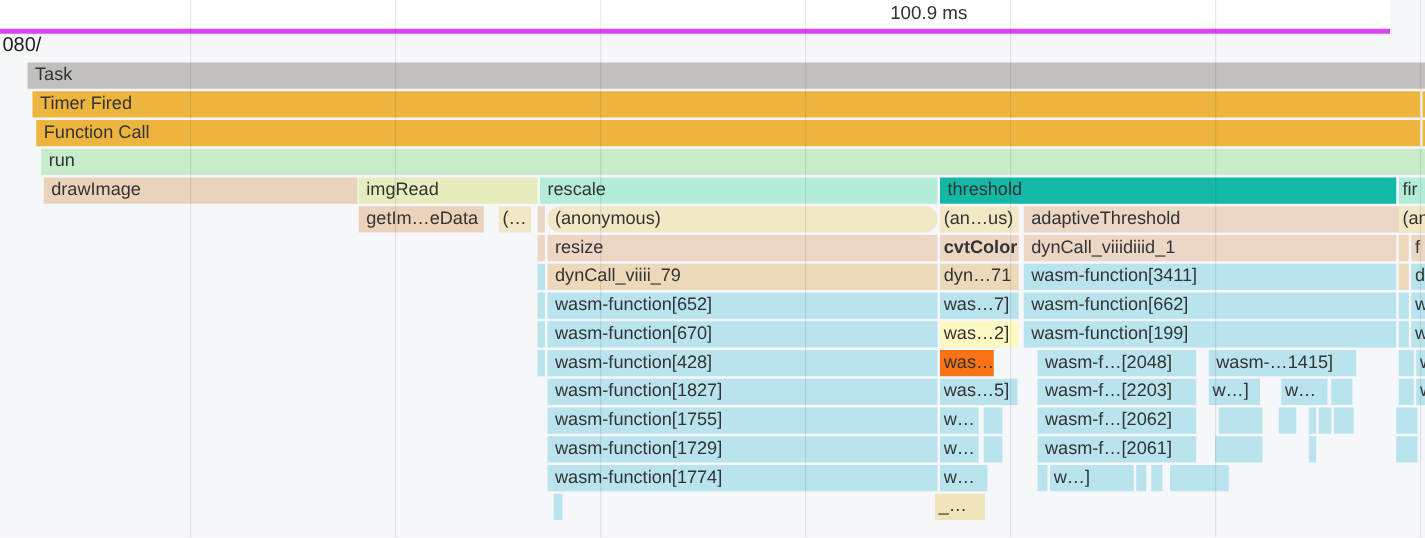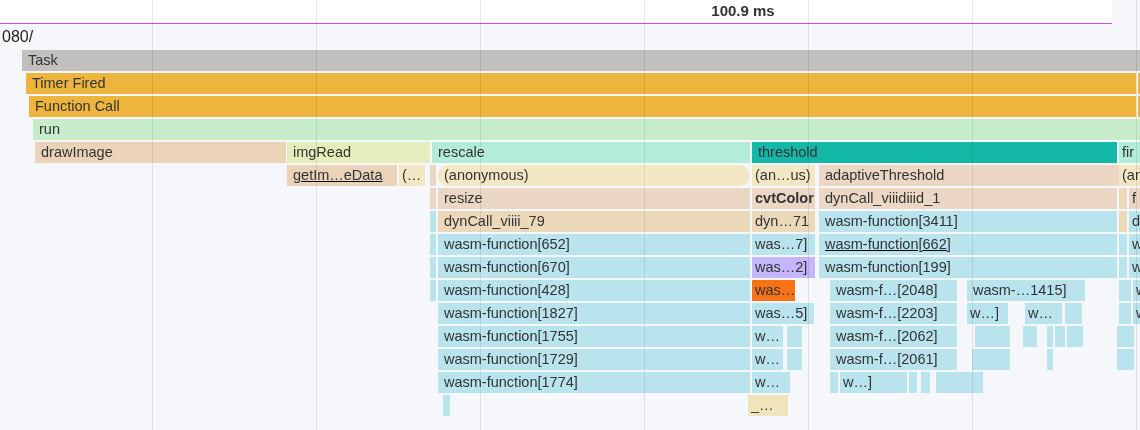--- a/index.html
+++ b/index.html
@@ -3,21 +3,21 @@
 <meta charset="utf-8">
 <style>
   html,body { margin:0; padding:0; }
   .stage {
     position:relative; width:1140px; height:430px;
     background:#f6f7fa; overflow:hidden;
     font-family:"Liberation Sans", sans-serif;
   }
   .ruler {
     position:absolute; top:0; left:0; width:1112px; height:23px;
-    background:#ffffff; border-bottom:1px solid #d946ef;font-weight:bold;
+    background:#ffffff; border-bottom:4px solid #d946ef;
   }
   .ruler-label {
     position:absolute; top:2px; left:696px; width:94px;
     text-align:center; font-size:15px; color:#333;
   }
   .url-label {
     position:absolute; top:28px; left:2px;
     font-size:16px; color:#222;
   }
   .flame { position:absolute; top:0; left:0; width:1140px; height:430px; }
@@ -66,21 +66,21 @@
       </div>
       <div class="bar" style="left: 432px; top: 142px; width: 318px; background: rgb(179, 236, 217);">
         <span class="bar-label">rescale</span>
       </div>
       <div class="bar" style="left: 752px; top: 142px; width: 365px; background: #14b8a6;">
         <span class="bar-label">threshold</span>
       </div>
       <div class="bar small-pad" style="left: 1119px; top: 142px; width: 21px; background: rgb(179, 236, 217);">
         <span class="bar-label">fir</span>
       </div>
-      <div class="bar" style="left: 287px; top: 165px; width: 110px; background: rgb(234, 211, 185); text-decoration: underline;">
+      <div class="bar" style="left: 287px; top: 165px; width: 100px; background: rgb(234, 211, 185);">
         <span class="bar-label">getIm…eData</span>
       </div>
       <div class="bar small-pad" style="left: 399px; top: 165px; width: 26px; background: rgb(242, 232, 197);">
         <span class="bar-label">(…</span>
       </div>
       <div class="bar small-pad" style="left: 430px; top: 165px; width: 6px; background: rgb(236, 215, 197);"></div>
       <div class="bar" style="left: 438px; top: 165px; width: 312px; background: rgb(242, 232, 197); border-radius: 10px;">
         <span class="bar-label">(anonymous)</span>
       </div>
       <div class="bar small-pad" style="left: 752px; top: 165px; width: 63px; background: rgb(242, 232, 197);">
@@ -120,32 +120,32 @@
       <div class="bar small-pad" style="left: 1129px; top: 211px; width: 11px; background: rgb(185, 228, 238);">
         <span class="bar-label">d</span>
       </div>
       <div class="bar small-pad" style="left: 430px; top: 234px; width: 6px; background: rgb(185, 228, 238);"></div>
       <div class="bar" style="left: 438px; top: 234px; width: 312px; background: rgb(185, 228, 238);">
         <span class="bar-label">wasm-function[652]</span>
       </div>
       <div class="bar small-pad" style="left: 752px; top: 234px; width: 63px; background: rgb(185, 228, 238);">
         <span class="bar-label">was…7]</span>
       </div>
-      <div class="bar" style="left: 819px; top: 234px; width: 298px; background: rgb(185, 228, 238); text-decoration: underline;">
+      <div class="bar" style="left: 819px; top: 234px; width: 298px; background: rgb(185, 228, 238);">
         <span class="bar-label">wasm-function[662]</span>
       </div>
       <div class="bar small-pad" style="left: 1119px; top: 234px; width: 8px; background: rgb(185, 228, 238);"></div>
       <div class="bar small-pad" style="left: 1129px; top: 234px; width: 11px; background: rgb(185, 228, 238);">
         <span class="bar-label">w</span>
       </div>
       <div class="bar small-pad" style="left: 430px; top: 257px; width: 6px; background: rgb(185, 228, 238);"></div>
       <div class="bar" style="left: 438px; top: 257px; width: 312px; background: rgb(185, 228, 238);">
         <span class="bar-label">wasm-function[670]</span>
       </div>
-      <div class="bar small-pad" style="left: 752px; top: 257px; width: 63px; background: #c4b5fd;">
+      <div class="bar small-pad" style="left: 752px; top: 257px; width: 63px; background: #fef9c3;">
         <span class="bar-label">was…2]</span>
       </div>
       <div class="bar" style="left: 819px; top: 257px; width: 298px; background: rgb(185, 228, 238);">
         <span class="bar-label">wasm-function[199]</span>
       </div>
       <div class="bar small-pad" style="left: 1119px; top: 257px; width: 8px; background: rgb(185, 228, 238);"></div>
       <div class="bar small-pad" style="left: 1129px; top: 257px; width: 11px; background: rgb(185, 228, 238);">
         <span class="bar-label">w</span>
       </div>
       <div class="bar small-pad" style="left: 430px; top: 280px; width: 6px; background: rgb(185, 228, 238);"></div>

